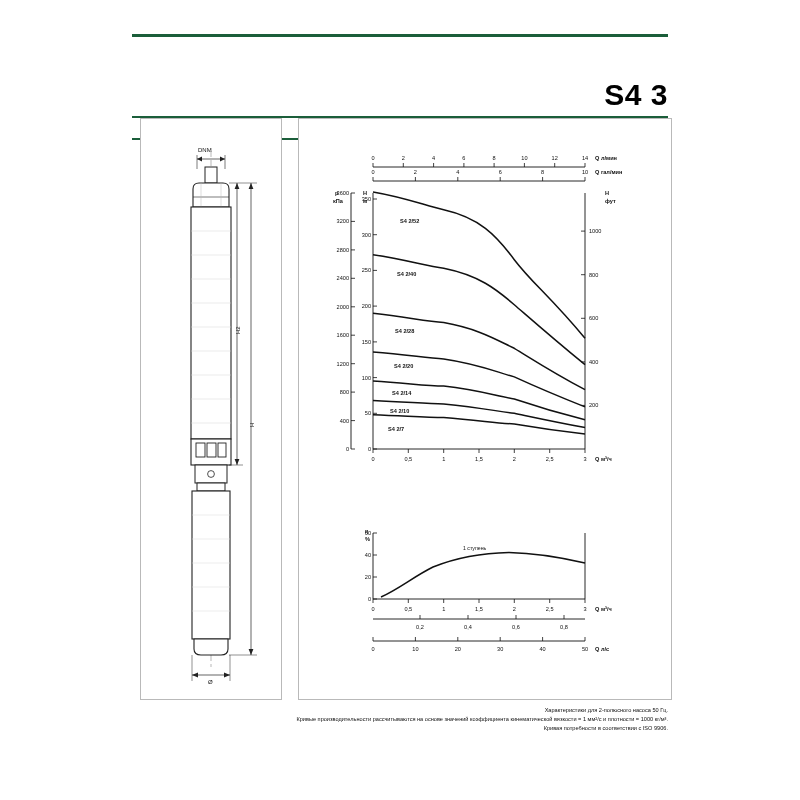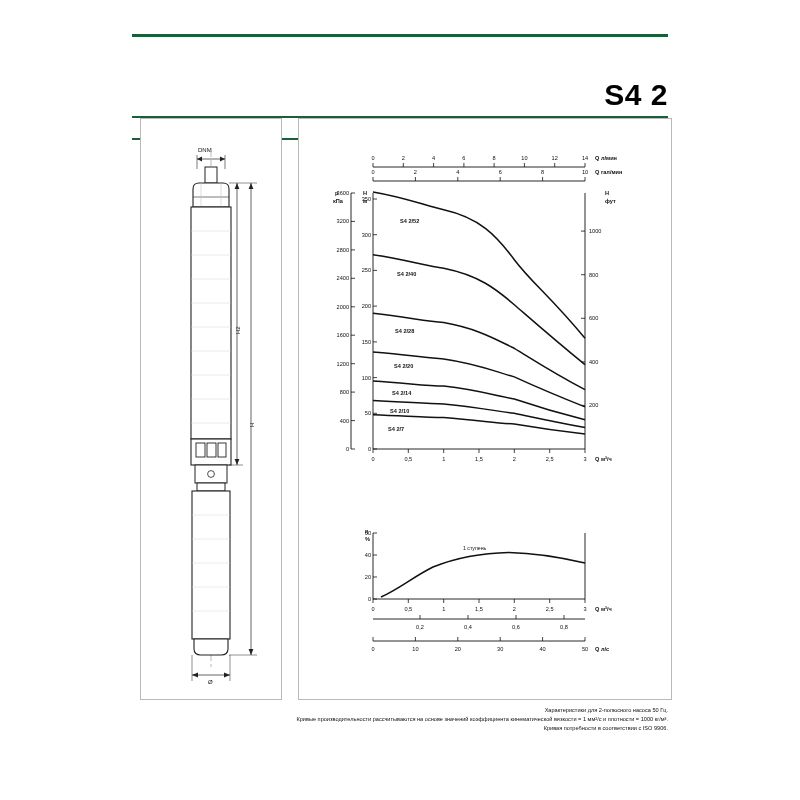--- a/index.html
+++ b/index.html
@@ -34,21 +34,21 @@
 
   svg{display:block;overflow:visible;}
 </style>
 </head>
 <body>
 
 <div class="page">
 
   <div class="header">
     <div class="hdr-rule-top"></div>
-    <div class="hdr-title">S4 2</div>
+    <div class="hdr-title">S4 3</div>
     <div class="hdr-rule-mid"></div>
     <div class="hdr-sub">4-ДЮЙМОВЫЕ ПОГРУЖНЫЕ ЭЛЕКТРИЧЕСКИЕ НАСОСЫ</div>
     <div class="hdr-rule-bot"></div>
   </div>
 
   <div class="panel" id="panel-left">
     <div class="pump">
       <svg width="140" height="580" viewBox="0 0 140 580">
 
         <line x1="70" y1="32" x2="70" y2="548" stroke="#888" stroke-width="0.6" stroke-dasharray="6 3"></line>

